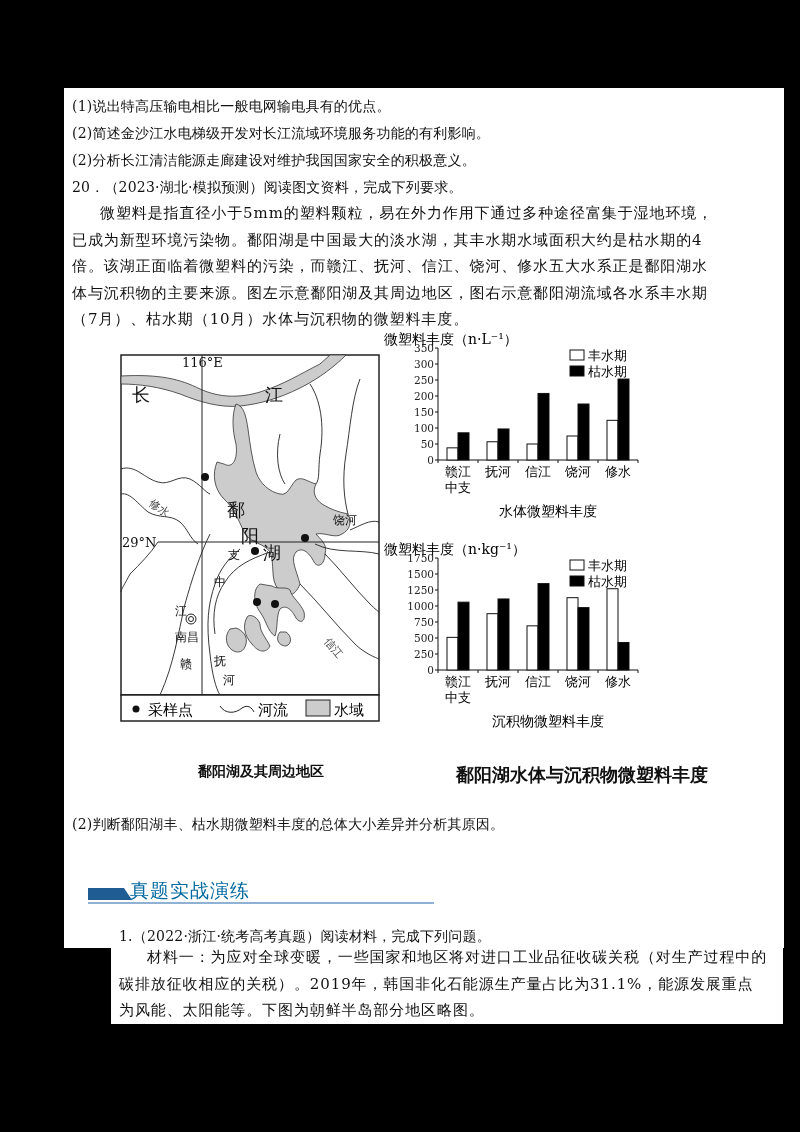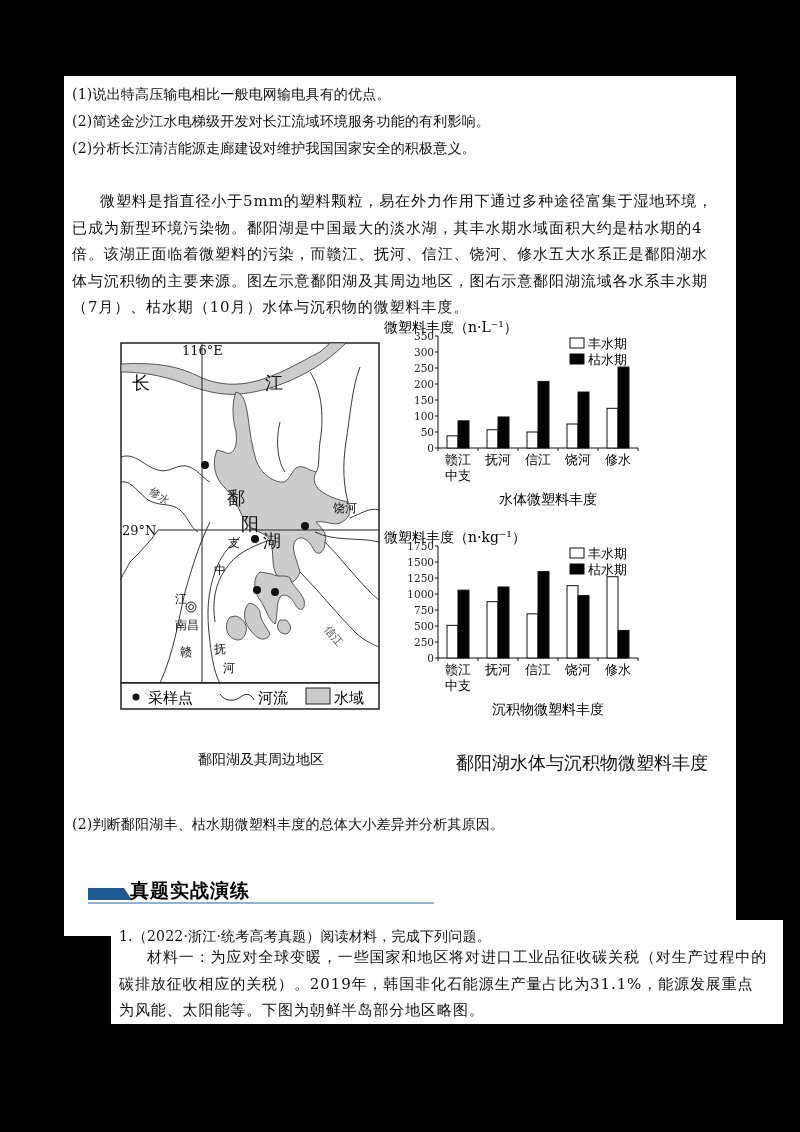--- a/index.html
+++ b/index.html
@@ -1,38 +1,39 @@
 <!DOCTYPE html>
 <html><head>
 <meta charset="utf-8">
 <style>
   html, body { margin:0; padding:0; }
   body { width:800px; height:1132px; background:#000; position:relative; overflow:hidden;
          font-family:"DejaVu Serif","Liberation Serif",serif; color:#111; }
   .panel { position:absolute; background:#fff; }
-  #p1 { left:64px; top:76px; width:672px; height:860px; }
+  #p1 { left:64px; top:88px; width:672px; height:860px;padding-left:48px; }
   #p2 { left:64px; top:808px; width:568px; height:32px; }
   #p3 { left:64px; top:864px; width:384px; height:56px; }
   #p4 { left:64px; top:920px; width:672px; height:104px;margin-left:47px; }
   .line { position:absolute; left:8px; font-size:14px; line-height:20px; white-space:nowrap; letter-spacing:0.2px; }
   .para { position:absolute; left:8px; width:650px; font-size:15px; line-height:26.5px; text-indent:28px; letter-spacing:0.9px; }
-  .caption { position:absolute; font-size:14px; white-space:nowrap; }
+  .caption { position:absolute; font-size:14px; white-space:nowrap;font-weight:bold; }
   svg text { font-family:"DejaVu Serif","Liberation Serif",serif; }
   .sec-bar { position:absolute; left:24px; top:24px; width:36px; height:12px; background:#1f5c94; }
   .sec-bar-tri { position:absolute; left:60px; top:24px; width:0; height:0; border-left:8px solid #1f5c94; border-top:12px solid transparent; }
-  .sec-title { position:absolute; left:66px; top:14px; font-size:19px; font-weight:bold; color:#000000; letter-spacing:1px; }
+  .sec-title { position:absolute; left:66px; top:14px; font-size:19px; font-weight:normal; color:#0369a1; letter-spacing:1px; }
   .sec-underline { position:absolute; left:24px; top:38px; width:346px; height:2px; background:#8fb1d4; }
 </style>
 </head>
 <body>
 
 <div class="panel" id="p1">
   <div class="line" style="top:8px">(1)说出特高压输电相比一般电网输电具有的优点。</div>
   <div class="line" style="top:35px">(2)简述金沙江水电梯级开发对长江流域环境服务功能的有利影响。</div>
   <div class="line" style="top:62px">(2)分析长江清洁能源走廊建设对维护我国国家安全的积极意义。</div>
+  <div class="line" style="top:89px">20．（2023·湖北·模拟预测）阅读图文资料，完成下列要求。</div>
   <div class="para" style="top:112px">微塑料是指直径小于5mm的塑料颗粒，易在外力作用下通过多种途径富集于湿地环境，已成为新型环境污染物。鄱阳湖是中国最大的淡水湖，其丰水期水域面积大约是枯水期的4倍。该湖正面临着微塑料的污染，而赣江、抚河、信江、饶河、修水五大水系正是鄱阳湖水体与沉积物的主要来源。图左示意鄱阳湖及其周边地区，图右示意鄱阳湖流域各水系丰水期（7月）、枯水期（10月）水体与沉积物的微塑料丰度。</div>
 
   <svg style="position:absolute; left:56px; top:266px;" width="262" height="380" viewBox="0 0 262 380">
     <rect x="1" y="1" width="258" height="340" fill="#fff" stroke="#222" stroke-width="1.5"></rect>
 
     <path d="M1,22 C40,20 60,25 80,35 C100,44 120,44 140,38 C165,30 180,20 200,10 L210,1 L226,1 C215,12 200,24 180,34 C160,44 140,50 120,52 C100,54 80,48 60,40 C40,33 20,30 1,30 Z" fill="#ccc" stroke="#333" stroke-width="0.8"></path>
 
     <path d="M116,50 C112,60 112,75 116,90 C118,105 113,115 104,110 L97,108 C92,120 94,135 104,145 C115,155 120,170 125,180 C130,188 145,190 150,198 C155,210 150,225 158,235 C165,245 175,243 180,230 C176,215 170,205 176,198 C183,192 190,200 194,208 C198,215 205,210 205,200 C208,190 200,185 196,180 C205,178 215,185 222,180 C230,176 232,168 228,160 C218,158 210,155 202,150 C195,145 192,138 196,130 C188,128 182,122 176,126 C170,132 168,142 160,140 C150,138 140,130 136,118 C132,105 130,90 128,75 C126,62 124,52 116,50 Z" fill="#ccc" stroke="#333" stroke-width="0.8"></path>
     <path d="M140,230 C132,236 134,250 140,258 C146,266 148,278 155,282 C158,274 156,262 160,255 C166,250 172,256 176,264 C180,270 186,268 184,258 C180,248 172,244 170,236 C166,232 158,236 152,232 Z" fill="#ccc" stroke="#333" stroke-width="0.8"></path>
     <path d="M110,275 C104,282 106,292 112,296 C118,300 124,298 126,290 C128,282 122,276 116,274 Z" fill="#ccc" stroke="#333" stroke-width="0.8"></path>

